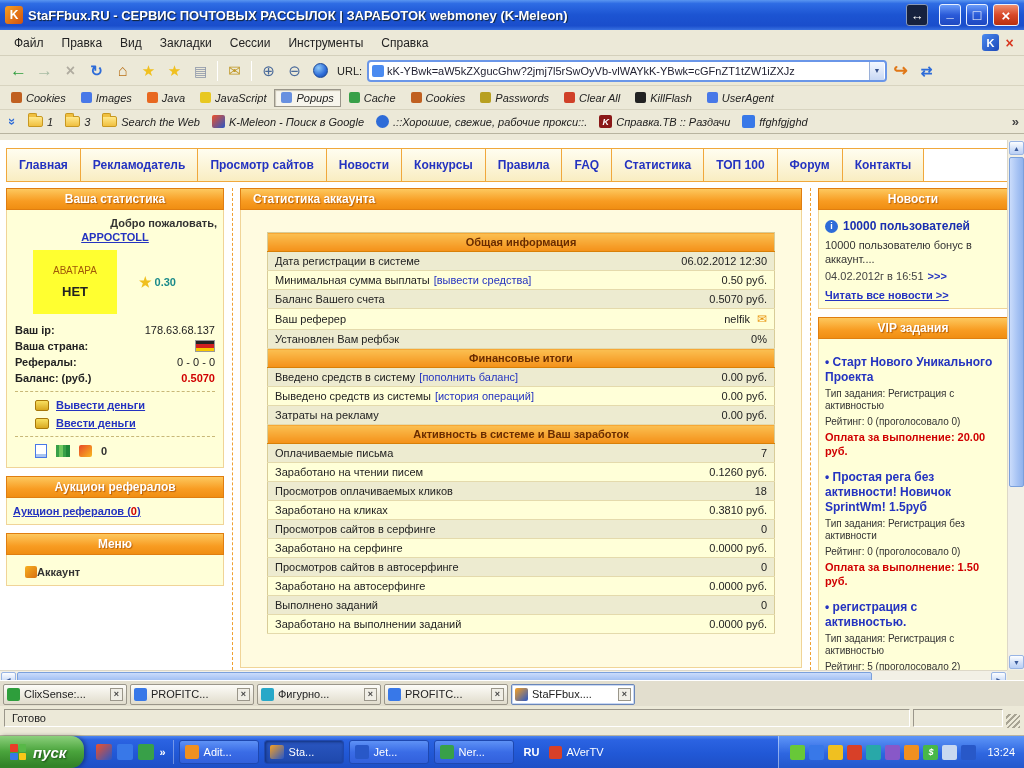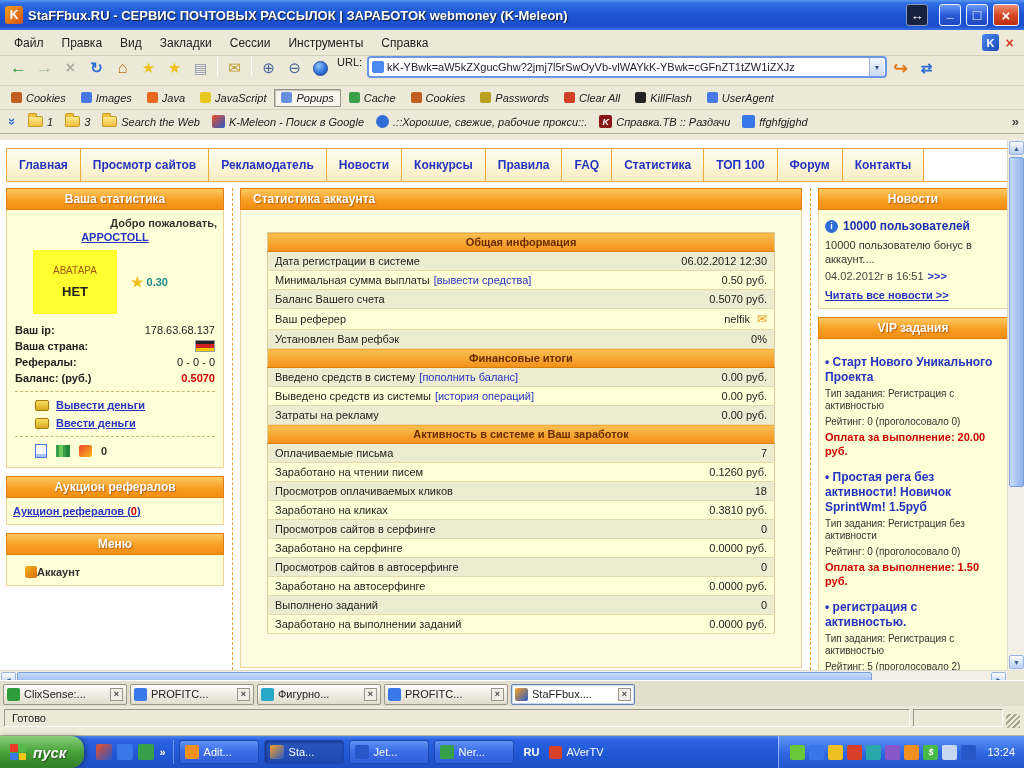--- a/index.html
+++ b/index.html
@@ -22,21 +22,21 @@
 
 
 .menubar{top:30px;height:26px;background:#ECE9D8;border-bottom:1px solid #D4D0BC;display:flex;align-items:center;padding:0 6px;gap:2px}
 .menu-item{padding:4px 8px;font-size:12px;cursor:pointer}
 .mspacer{flex:1}
 .mb-k{width:17px;height:17px;border-radius:3px;background:linear-gradient(135deg,#4A8AF0,#1C48B8);color:#fff;font-weight:bold;font-size:11px;display:flex;align-items:center;justify-content:center}
 .mb-x{width:17px;height:17px;display:flex;align-items:center;justify-content:center;color:#D83820;font-weight:bold;font-size:14px}
 .mb-x::before{content:"×"}
 
 
-.toolbar{top:56px;height:30px;display:flex;align-items:flex-start;padding:0 6px;gap:1px;border-bottom:1px solid #D8D4C0;background:#ECE9D8}
+.toolbar{top:56px;height:30px;display:flex;align-items:center;padding:0 6px;gap:1px;border-bottom:1px solid #D8D4C0;background:#ECE9D8}
 .tbtn{width:25px;height:24px;display:flex;align-items:center;justify-content:center;cursor:pointer;border-radius:2px}
 .sep{width:1px;height:20px;background:#C0BCA8;border-right:1px solid #FFF;margin:0 3px}
 .i-back::before{content:"←";color:#2E9E3C;font-weight:bold;font-size:17px}
 .i-fwd::before{content:"→";color:#A8BCA4;font-weight:bold;font-size:17px}
 .i-stop::before{content:"×";color:#B0ACA0;font-weight:bold;font-size:16px}
 .i-reload::before{content:"↻";color:#2E6CD8;font-weight:bold;font-size:15px}
 .i-home::before{content:"⌂";color:#B87018;font-weight:bold;font-size:16px}
 .i-star::before{content:"★";color:#F0C020;font-size:15px}
 .i-print::before{content:"▤";color:#8A94A8;font-size:14px}
 .i-mailtb::before{content:"✉";color:#C09828;font-size:15px}
@@ -76,21 +76,21 @@
 .page{position:absolute;left:0;top:0;width:1007px;height:530px;overflow:hidden;background:#fff}
 .site-nav{position:absolute;left:6px;top:8px;width:1040px;display:flex;border:1px solid #F0A83C}
 .nav-item{flex:0 0 auto;padding:9px 12px;font-weight:bold;font-size:12px;color:#2433C0;border-right:1px solid #F0A83C;background:linear-gradient(180deg,#FFFDF0,#F9EDC2);cursor:pointer;white-space:nowrap}
 .col-left{position:absolute;left:6px;top:48px;width:218px;height:482px;overflow:hidden}
 .col-main{position:absolute;left:232px;top:48px;width:570px;height:482px;overflow:hidden;border-left:1px dashed #F0A030;padding-left:7px}
 .col-right{position:absolute;left:810px;top:48px;width:198px;height:482px;overflow:hidden;border-left:1px dashed #F0A030;padding-left:7px}
 .panel-hd{height:22px;background:linear-gradient(180deg,#FDC85E,#F89C22 60%,#F08E12);border:1px solid #E07E10;color:#fff;font-weight:bold;font-size:12px;display:flex;align-items:center;justify-content:center;text-shadow:1px 1px 1px #B86008}
 .panel-bd{background:#FFFFD8;border:1px solid #F0D498;border-top:0;padding:7px 6px}
 .welcome{text-align:right;font-weight:bold;color:#333}
 .username{display:block;text-align:center;color:#2433C0;font-weight:bold;margin:2px 0 7px;text-decoration:underline;cursor:pointer}
-.avatar-row{display:flex;align-items:center;gap:14px;margin:2px 0 10px 20px}
+.avatar-row{display:flex;align-items:center;gap:22px;margin:2px 0 10px 20px}
 .avatar-box{width:84px;height:64px;background:#FFFF30;display:flex;flex-direction:column;align-items:center;justify-content:center;gap:8px}
 .avatar-box .av1{color:#A05808;font-size:10px}
 .avatar-box .av2{color:#222;font-size:13px;font-weight:bold}
 .rating{display:flex;align-items:center;gap:3px;color:#1A8A8A;font-weight:bold}
 .star::before{content:"★";color:#F0C020;font-size:14px}
 .srow{display:flex;justify-content:space-between;align-items:center;margin:4px 2px}
 .srow b{color:#222}
 .red{color:#D00000;font-weight:bold}
 .flag{width:20px;height:12px;border:1px solid #999;background:linear-gradient(180deg,#222 0 33%,#D02020 33% 66%,#F8C800 66% 100%)}
 .dash{border:0;border-top:1px dashed #C8B878;margin:7px 2px}
@@ -321,22 +321,22 @@
       </span>
     <span class="bmspacer"></span>
     <span class="i-more"></span>
   </div>
 
   <div class="band content">
     <div class="page">
 
       <div class="site-nav">
         <span class="nav-item">Главная</span>
+        <span class="nav-item">Рекламодатель</span>
         <span class="nav-item">Просмотр сайтов</span>
-        <span class="nav-item">Рекламодатель</span>
         <span class="nav-item">Новости</span>
         <span class="nav-item">Конкурсы</span>
         <span class="nav-item">Правила</span>
         <span class="nav-item">FAQ</span>
         <span class="nav-item">Статистика</span>
         <span class="nav-item">ТОП 100</span>
         <span class="nav-item">Форум</span>
         <span class="nav-item">Контакты</span>
       </div>
 

